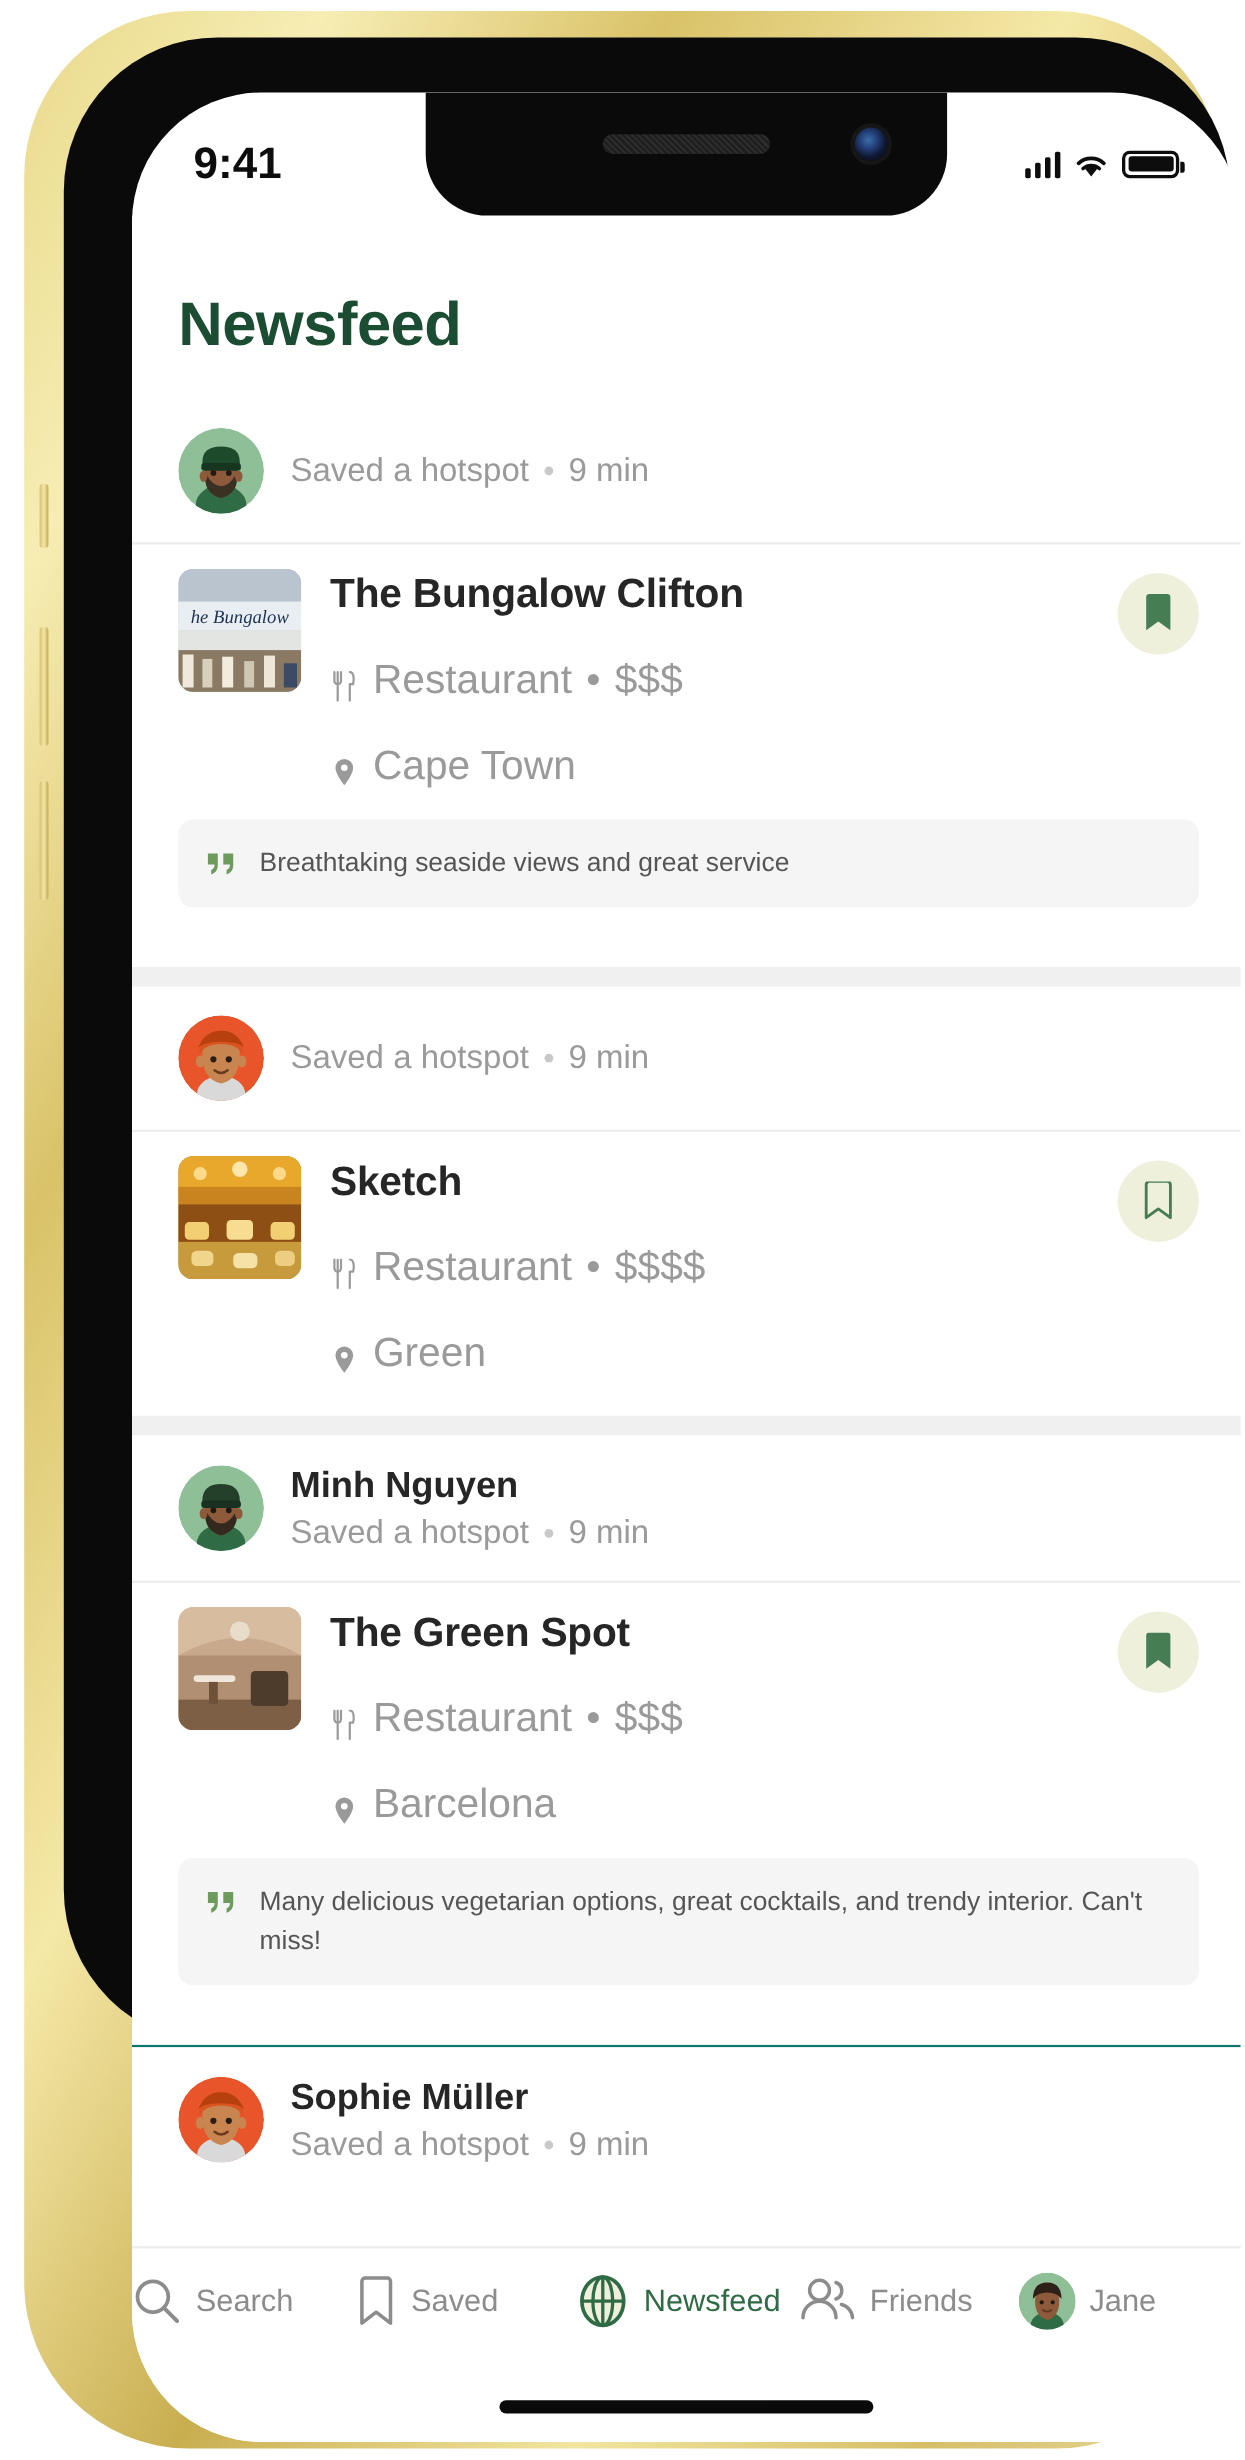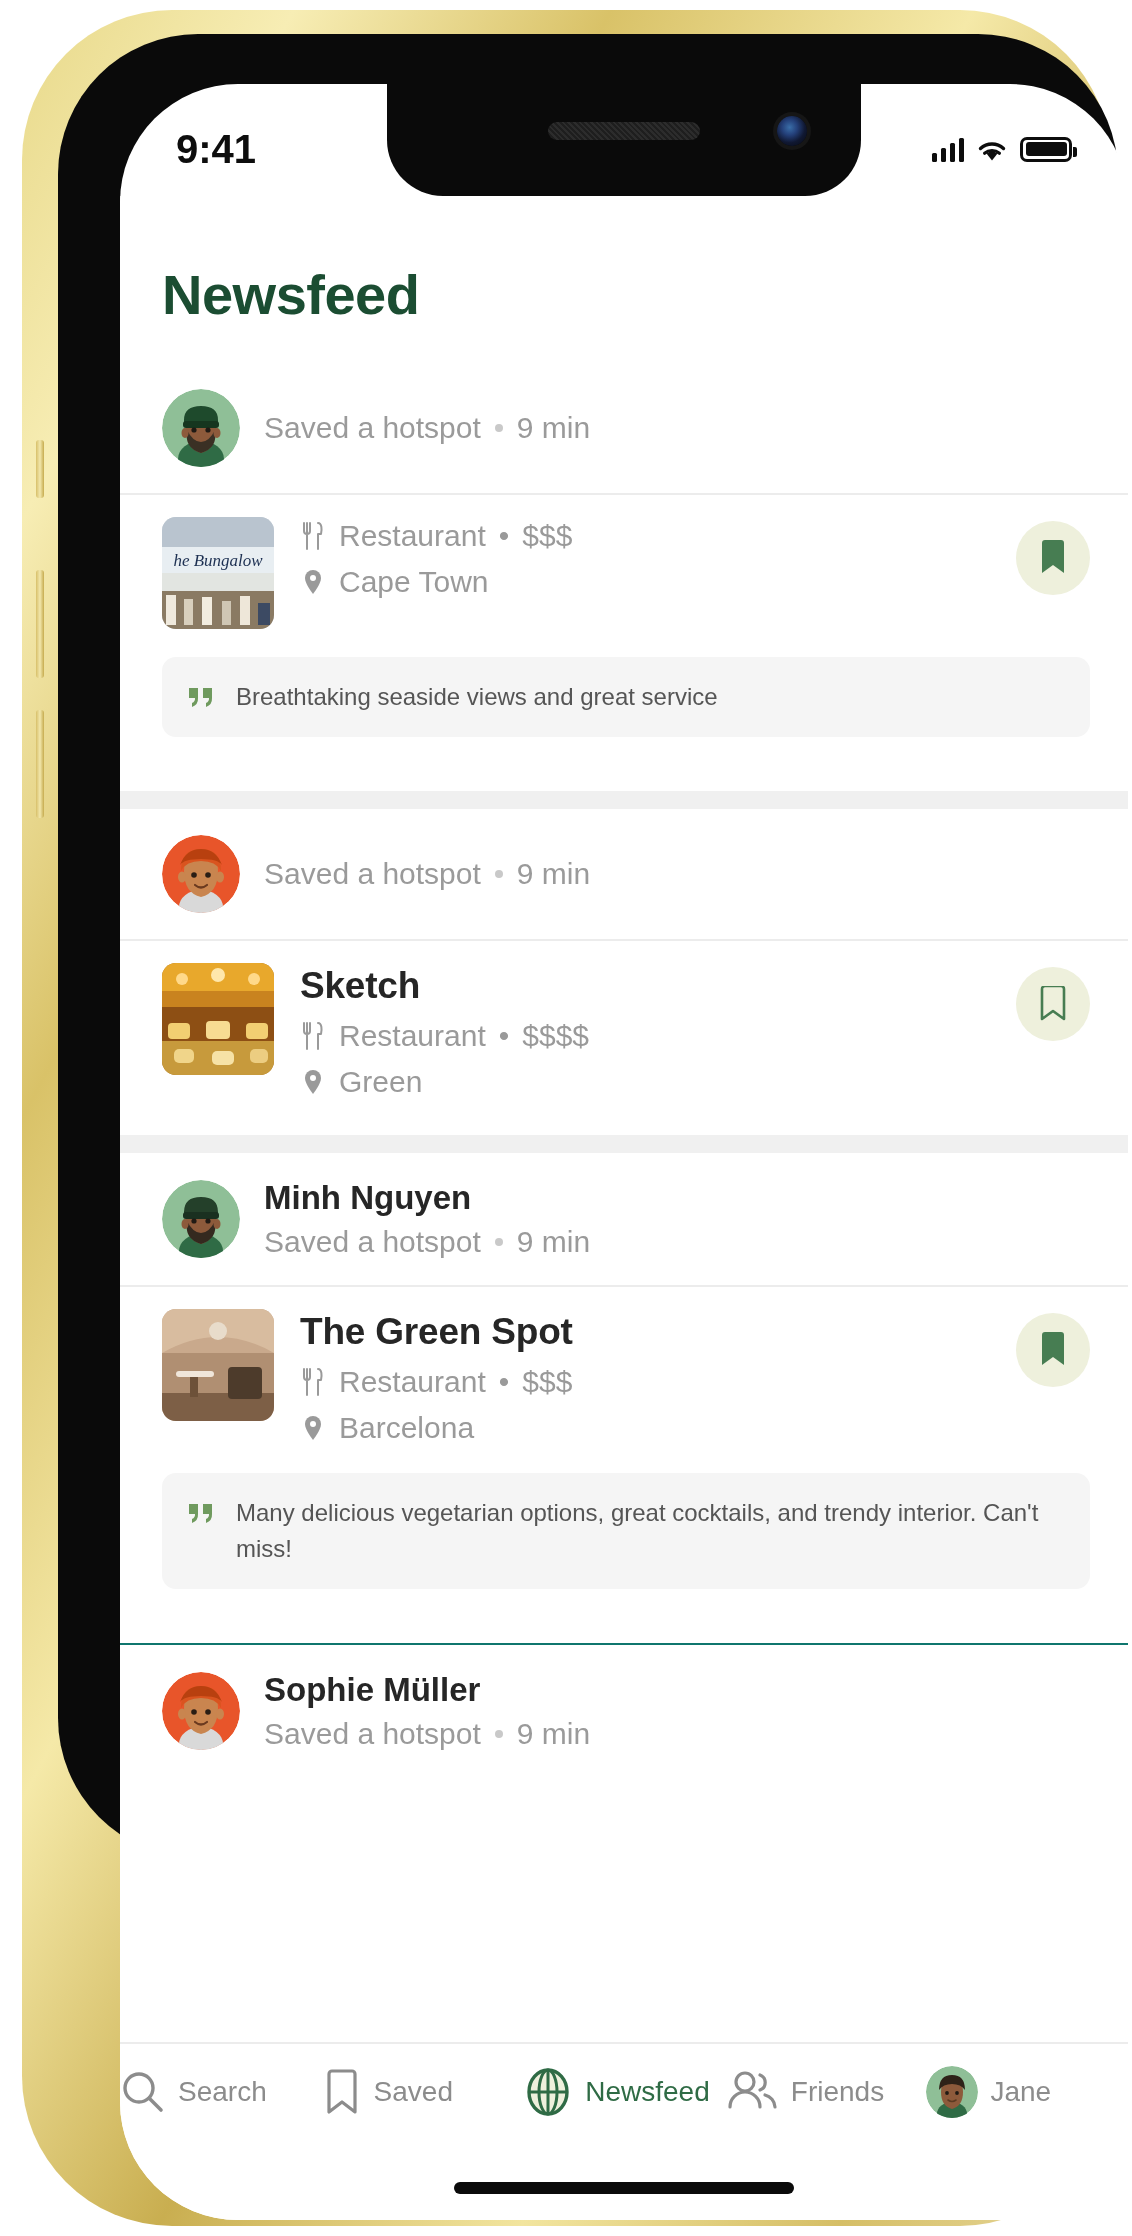--- a/index.html
+++ b/index.html
@@ -145,21 +145,21 @@
     padding: 22px 38px 14px 42px;
     border-top: 2px solid #ececec;
   }
   .thumb {
     width: 112px; height: 112px; border-radius: 14px;
     flex: 0 0 112px; overflow: hidden; position: relative;
   }
   .thumb svg { display:block; width: 100%; height: 100%; }
   .hs-info { flex: 1; display: flex; flex-direction: column; gap: 12px; padding-top: 2px; }
   .hs-name { font-size: 37px; font-weight: 600; color: #262626; letter-spacing: -0.2px; }
-  .hs-line { display: flex; align-items: center; gap: 13px; font-size: 30px; color: #9a9a9a; }
+  .hs-line { display: flex; align-items: flex-end; gap: 13px; font-size: 37px; color: #9a9a9a; margin-top: 24px; }
   .hs-line .ico { width: 26px; height: 30px; flex: 0 0 26px; display:flex; align-items:center; justify-content:center; }
   .hs-line .ico svg { display:block; }
 
   .save-btn {
     width: 74px; height: 74px; border-radius: 50%;
     background: #eef0dc;
     display: flex; align-items: center; justify-content: center;
     flex: 0 0 74px; margin-top: 4px; border: none; cursor: pointer;
   }
   .save-btn.plain { background: #eef0dc; }
@@ -283,20 +283,21 @@
                   <rect y="74" width="112" height="38" fill="#8a7a63"></rect>
                   <rect x="4" y="78" width="10" height="30" fill="#efe9dd"></rect>
                   <rect x="22" y="82" width="9" height="26" fill="#d8cfbd"></rect>
                   <rect x="40" y="80" width="10" height="28" fill="#f2ecdf"></rect>
                   <rect x="60" y="84" width="9" height="24" fill="#cfc6b4"></rect>
                   <rect x="78" y="79" width="10" height="29" fill="#eee7d9"></rect>
                   <rect x="96" y="86" width="12" height="22" fill="#3c4a63"></rect>
                 </svg>
               </div>
               <div class="hs-info">
+                <div class="hs-name">The Bungalow Clifton</div>
                 <div class="hs-line">
                   <span class="ico">
                     <svg width="22" height="28" viewBox="0 0 22 28">
                       <path d="M2 1 v8 a3 3 0 0 0 6 0 v-8 M5 1 v9 M5 10 v17" stroke="#9a9a9a" stroke-width="2" fill="none" stroke-linecap="round"></path>
                       <path d="M16 1 c4 0 4 7 3 11 h-3 v15" stroke="#9a9a9a" stroke-width="2" fill="none" stroke-linecap="round" stroke-linejoin="round"></path>
                     </svg>
                   </span>
                   <span>Restaurant</span>
                   <span>•</span>
                   <span>$$$</span>

